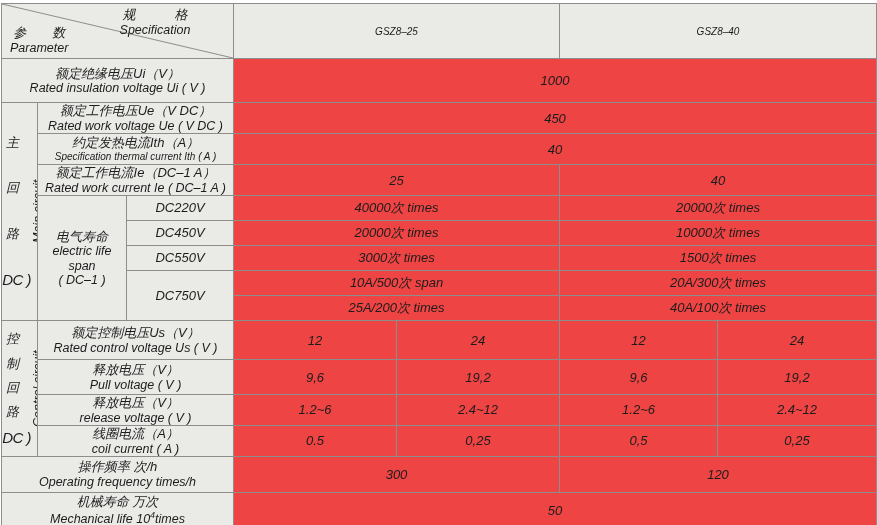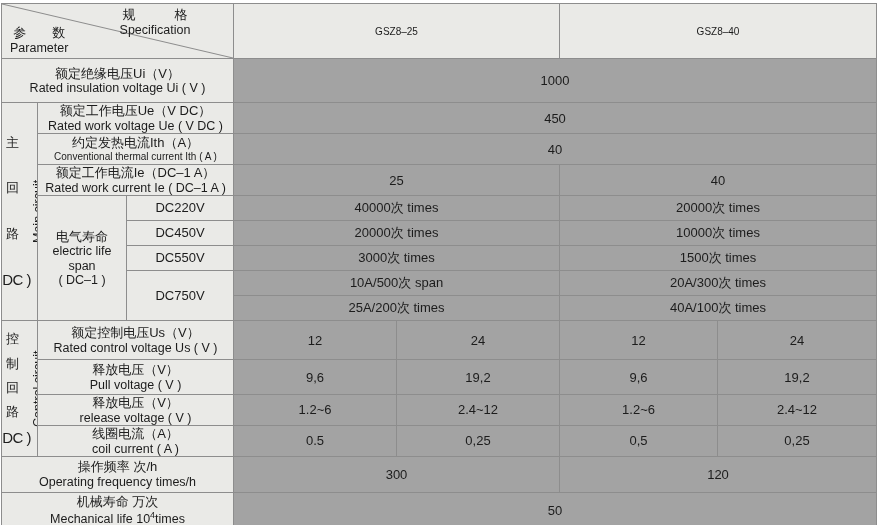--- a/index.html
+++ b/index.html
@@ -1,21 +1,21 @@
 <!DOCTYPE html>
 <html><head>
 <meta charset="utf-8">
 <style>
   html,body{margin:0;padding:0;background:#fff;}
   .page{width:877px;height:525px;background:#fff;box-sizing:border-box;padding:3px 1px 0 1px;
-        font-family:"Liberation Sans", sans-serif;color:#1c1c1c;}
+        font-family:"Liberation Sans", sans-serif;color:#1c1c1c;font-style:italic;}
   table.spec{border-collapse:collapse;table-layout:fixed;width:875px;}
   td{border:1px solid #8d8d8d;vertical-align:middle;text-align:center;padding:0 2px;overflow:hidden;}
   .lab{background:#eaeae7;}
-  .val{background:#a3a3a3;font-size:13px;}
+  .val{background:#ef4444;font-size:13px;}
   .cn{font-size:13px;line-height:1.2;}
   .en{font-size:12.5px;line-height:1.15;}
   .en-sm{font-size:10px;line-height:1.2;}
   .pre{white-space:pre;}
   
   .diag{position:relative;padding:0;}
   .diag svg{position:absolute;left:0;top:0;width:100%;height:100%;}
   .diag .spec-blk{position:absolute;top:3px;left:78px;width:150px;text-align:center;}
   .diag .param-blk{position:absolute;bottom:3px;left:8px;text-align:center;}
   
@@ -87,21 +87,21 @@
     <td colspan="2" class="lab">
       <div class="cn">额定工作电压Ue（V DC）</div>
       <div class="en">Rated work voltage Ue ( V DC )</div>
     </td>
     <td colspan="4" class="val">450</td>
   </tr>
 
   <tr style="height:31px">
     <td colspan="2" class="lab">
       <div class="cn">约定发热电流Ith（A）</div>
-      <div class="en-sm">Conventional thermal current Ith ( A )</div>
+      <div class="en-sm">Specification thermal current Ith ( A )</div>
     </td>
     <td colspan="4" class="val">40</td>
   </tr>
 
   <tr style="height:31px">
     <td colspan="2" class="lab">
       <div class="cn">额定工作电流Ie（DC–1 A）</div>
       <div class="en">Rated work current Ie ( DC–1 A )</div>
     </td>
     <td colspan="2" class="val">25</td>

